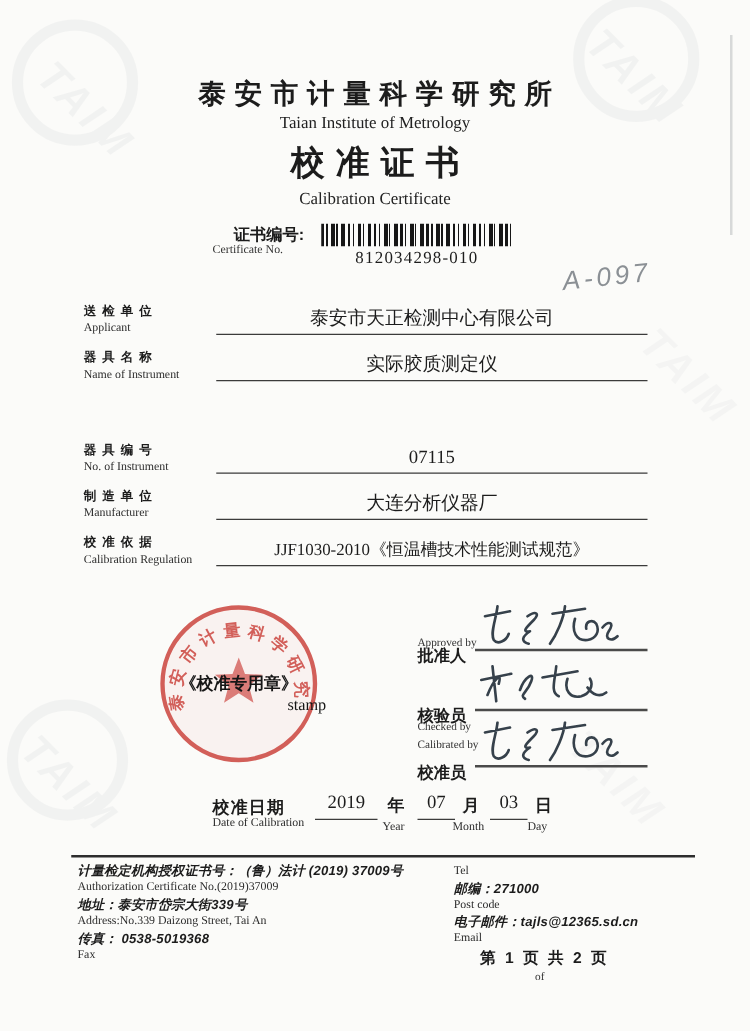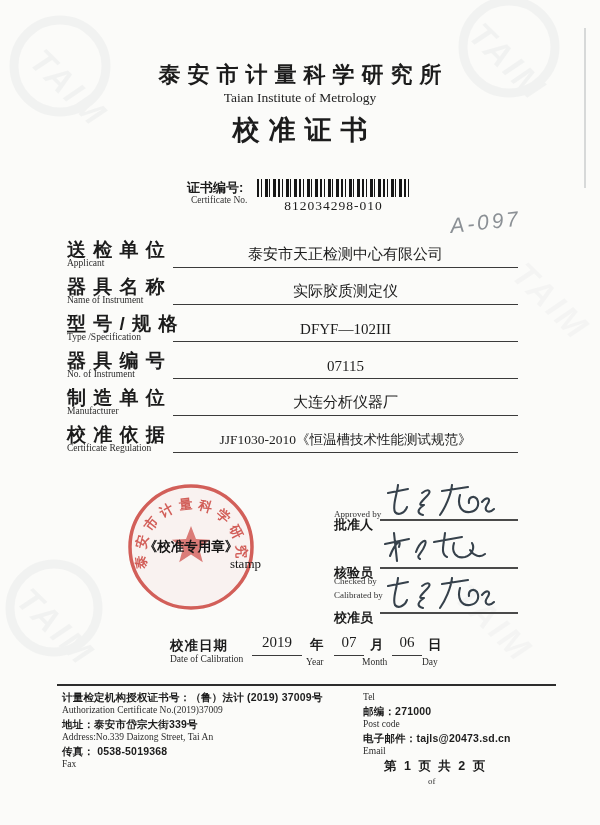--- a/index.html
+++ b/index.html
@@ -17,33 +17,33 @@
   .wm-text-only{opacity:.05;}
 
   
   .org-cn{top:60px;font-size:22px;font-weight:bold;letter-spacing:7px;padding-left:7px;}
   .org-en{top:90px;font-size:13.5px;color:#222;}
   .title-cn{top:112px;font-size:27px;font-weight:bold;letter-spacing:9px;padding-left:9px;}
   .title-en{top:151px;font-size:13.5px;color:#222;}
 
   
   .cert-label-cn{left:187px;top:179px;font-size:13px;font-weight:bold;}
-  .cert-label-en{left:191px;top:195px;font-size:9.5px;color:#333;}
+  .cert-label-en{left:170px;top:195px;font-size:9.5px;color:#333;}
   .barcode{left:257px;top:179px;width:153px;height:18px;
     background:repeating-linear-gradient(90deg,#161616 0 2px,transparent 2px 4px,#161616 4px 5px,
       transparent 5px 8px,#161616 8px 11px,transparent 11px 12px,#161616 12px 13px,transparent 13px 16px,
       #161616 16px 19px,transparent 19px 21px);}
   .cert-number{left:257px;top:198px;width:153px;text-align:center;font-size:13.5px;letter-spacing:1px;}
   .hand-ref{left:450px;top:209px;width:95px;font-size:21px;color:#8b9095;
     font-style:italic;letter-spacing:3px;transform:rotate(-6deg);font-weight:normal;}
 
   
   .frow{position:absolute;left:0;width:600px;height:34px;}
   .f-label{position:absolute;left:67px;top:0;}
-  .f-label .lc{font-size:19px;font-weight:bold;letter-spacing:1px;line-height:15px;}
+  .f-label .lc{font-size:10px;font-weight:bold;letter-spacing:1px;line-height:15px;}
   .f-label .le{font-size:9.5px;color:#2c2c2c;line-height:12px;}
   .f-value{position:absolute;left:173px;top:-4px;width:345px;height:30px;
     border-bottom:1.5px solid #3b3b3b;display:flex;align-items:flex-end;justify-content:center;
     font-family:"Liberation Serif",serif;font-size:15px;padding-bottom:3px;box-sizing:border-box;}
   .f-value.small{font-size:13.5px;}
 
   
   .stamp-wrap{left:121px;top:482px;width:140px;height:140px;opacity:.85;mix-blend-mode:multiply;}
   .stamp-overlay-cn{left:121px;top:538px;width:140px;text-align:center;font-size:13.5px;font-weight:bold;color:#161616;}
   .stamp-overlay-en{left:121px;top:556px;width:140px;text-align:right;font-size:13px;color:#161616;}
@@ -61,21 +61,21 @@
   .d-line{top:655px;height:1.2px;background:#3b3b3b;}
   .d-cn{top:636px;font-size:13.5px;font-weight:bold;}
   .d-en{top:657px;font-size:9.5px;color:#2c2c2c;font-family:"Liberation Serif",serif;}
 
   .divider{left:57px;top:684px;width:499px;height:2px;background:#2d2d2d;}
 
   
   .foot-col{position:absolute;top:691px;}
   .foot-col.left{left:62px;width:300px;}
   .foot-col.right{left:363px;width:230px;}
-  .fc-cn{font-size:10.5px;font-weight:bold;line-height:13px;letter-spacing:.2px;}
+  .fc-cn{font-size:10.5px;font-weight:bold;line-height:13px;letter-spacing:.2px;font-style:italic;}
   .fc-en{font-family:"Liberation Serif",serif;font-size:9.5px;color:#2c2c2c;line-height:12px;margin-bottom:2px;}
   .page-cn{left:384px;top:758px;font-size:12.5px;font-weight:bold;letter-spacing:2px;}
   .page-en{left:387px;top:824px;font-size:9px;color:#333;font-family:"Liberation Serif",serif;}
   .of-en{left:428px;top:776px;font-size:9px;color:#333;font-family:"Liberation Serif",serif;}
 
   .scan-line{left:584px;top:28px;width:2px;height:160px;background:#b9bdc0;opacity:.55;}
 </style>
 </head>
 <body>
 
@@ -107,20 +107,21 @@
   <div class="wm wm-text-only" style="left:420px;top:545px;">
     <svg viewBox="0 0 150 150">
         <text x="30" y="90" transform="rotate(45 75 75)" font-size="34" font-weight="bold" font-style="italic" letter-spacing="3" fill="#7f8a94">TAIM</text>
       </svg>
   </div>
   <div class="abs scan-line"></div>
 
   <div class="abs centered cn org-cn">泰安市计量科学研究所</div>
   <div class="abs centered cn title-cn">校准证书</div>
   <div class="abs centered en org-en">Taian Institute of Metrology</div>
+  <div class="abs centered en title-en">Calibration Certificate</div>
 
   <div class="abs cn cert-label-cn">证书编号:</div>
   <div class="abs en cert-label-en">Certificate No.</div>
   <div class="abs barcode"></div>
   <div class="abs en cert-number">812034298-010</div>
   <div class="abs hand-ref">A-097</div>
 
   <div class="frow" style="top:242px;">
     <div class="f-label">
         <div class="lc cn">送 检 单 位</div>
@@ -128,45 +129,38 @@
       </div>
     <div class="f-value">泰安市天正检测中心有限公司</div>
   </div>
   <div class="frow" style="top:279px;">
     <div class="f-label">
         <div class="lc cn">器 具 名 称</div>
       <div class="le en">Name of Instrument</div>
       </div>
     <div class="f-value">实际胶质测定仪</div>
   </div>
-  <div class="frow" style="top:316px;">
-    <div class="f-label">
-        <div class="lc cn">型 号 / 规 格</div>
-      <div class="le en">Type /Specification</div>
-      </div>
-    <div class="f-value">DFYF—102III</div>
-  </div>
   <div class="frow" style="top:353px;">
     <div class="f-label">
         <div class="lc cn">器 具 编 号</div>
       <div class="le en">No. of Instrument</div>
       </div>
     <div class="f-value">07115</div>
   </div>
   <div class="frow" style="top:390px;padding-left:48px;">
     <div class="f-label">
         <div class="lc cn">制 造 单 位</div>
       <div class="le en">Manufacturer</div>
       </div>
     <div class="f-value">大连分析仪器厂</div>
   </div>
   <div class="frow" style="top:427px;">
     <div class="f-label">
         <div class="lc cn">校 准 依 据</div>
-      <div class="le en">Certificate Regulation</div>
+      <div class="le en">Calibration Regulation</div>
       </div>
     <div class="f-value small">JJF1030-2010《恒温槽技术性能测试规范》</div>
   </div>
 
   <div class="abs stamp-wrap">
     <svg viewBox="0 0 140 140" width="140" height="140">
       <circle cx="70" cy="65" r="61" fill="rgba(207,68,62,0.05)" stroke="#cf443e" stroke-width="3.5"></circle>
       <polygon points="70,44 75,57.1 89,57.8 78.1,66.6 81.8,80.2 70,72.5 58.2,80.2 61.9,66.6 51,57.8 65,57.1" fill="#cf443e" opacity=".8"></polygon>
       <path id="seal-arc" d="M 26,86 A 46,46 0 1 1 114,86" fill="none"></path>
       <text font-size="13.5" font-weight="bold" fill="#cf443e" font-family="Liberation Sans, sans-serif">
@@ -201,39 +195,39 @@
   <div class="abs cn date-label-cn">校准日期</div>
   <div class="abs en date-label-en">Date of Calibration</div>
   <div class="abs d-val" style="left:252px;width:50px;">2019</div>
   <div class="abs d-line" style="left:252px;width:50px;"></div>
   <div class="abs cn d-cn" style="left:310px;">年</div>
   <div class="abs d-en" style="left:306px;">Year</div>
   <div class="abs d-val" style="left:334px;width:30px;">07</div>
   <div class="abs d-line" style="left:334px;width:30px;"></div>
   <div class="abs cn d-cn" style="left:370px;">月</div>
   <div class="abs d-en" style="left:362px;">Month</div>
-  <div class="abs d-val" style="left:392px;width:30px;">06</div>
+  <div class="abs d-val" style="left:392px;width:30px;">03</div>
   <div class="abs d-line" style="left:392px;width:30px;"></div>
   <div class="abs cn d-cn" style="left:428px;">日</div>
   <div class="abs d-en" style="left:422px;">Day</div>
 
   <div class="abs divider"></div>
 
   <div class="foot-col left">
     <div class="fc-cn cn">计量检定机构授权证书号：（鲁）法计 (2019) 37009号</div>
     <div class="fc-en en">Authorization Certificate No.(2019)37009</div>
     <div class="fc-cn cn">地址：泰安市岱宗大街339号</div>
     <div class="fc-en en">Address:No.339 Daizong Street, Tai An</div>
     <div class="fc-cn cn">传真： 0538-5019368</div>
     <div class="fc-en en">Fax</div>
   </div>
   <div class="foot-col right">
     <div class="fc-en en">Tel</div>
     <div class="fc-cn cn">邮编：271000</div>
     <div class="fc-en en">Post code</div>
-    <div class="fc-cn cn">电子邮件：tajls@20473.sd.cn</div>
+    <div class="fc-cn cn">电子邮件：tajls@12365.sd.cn</div>
     <div class="fc-en en">Email</div>
   </div>
   <div class="abs cn page-cn">第 1 页 共 2 页</div>
   <div class="abs page-en">Page</div>
   <div class="abs of-en">of</div>
 
 </div>
 
 </body></html>

